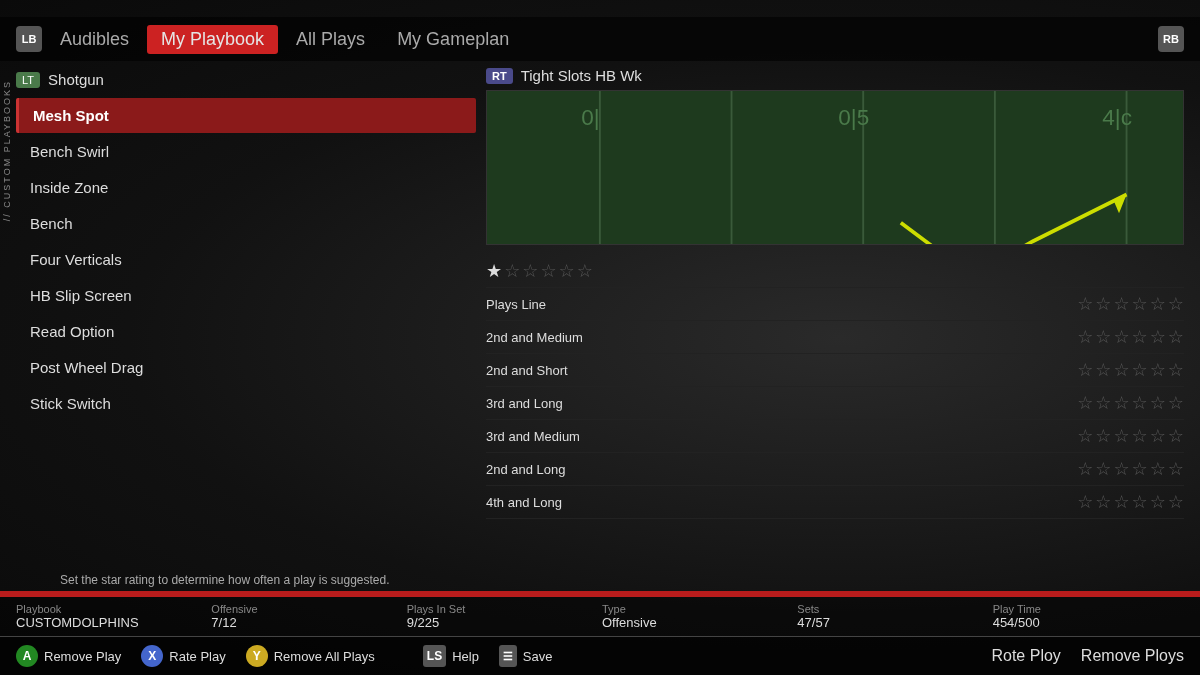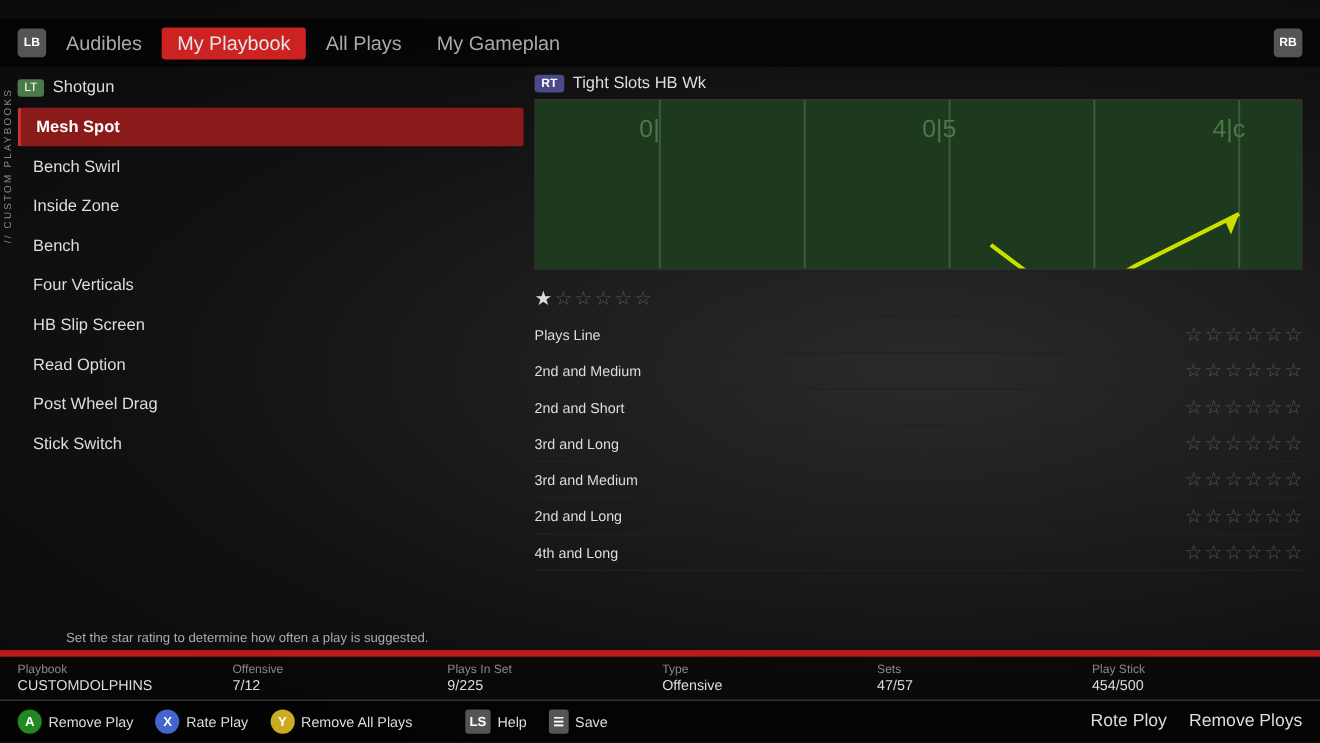--- a/index.html
+++ b/index.html
@@ -464,21 +464,21 @@
     </div>
     <div class="stat-item">
       <div class="stat-label">Type</div>
       <div class="stat-value">Offensive</div>
     </div>
     <div class="stat-item">
       <div class="stat-label">Sets</div>
       <div class="stat-value">47/57</div>
     </div>
     <div class="stat-item">
-      <div class="stat-label">Play Stick</div>
+      <div class="stat-label">Play Time</div>
       <div class="stat-value">454/500</div>
     </div>
   </div>
 
   <div class="bottom-bar">
     <div class="action-btn">
       <div class="action-badge badge-a">A</div>
       <span>Remove Play</span>
     </div>
     <div class="action-btn">

